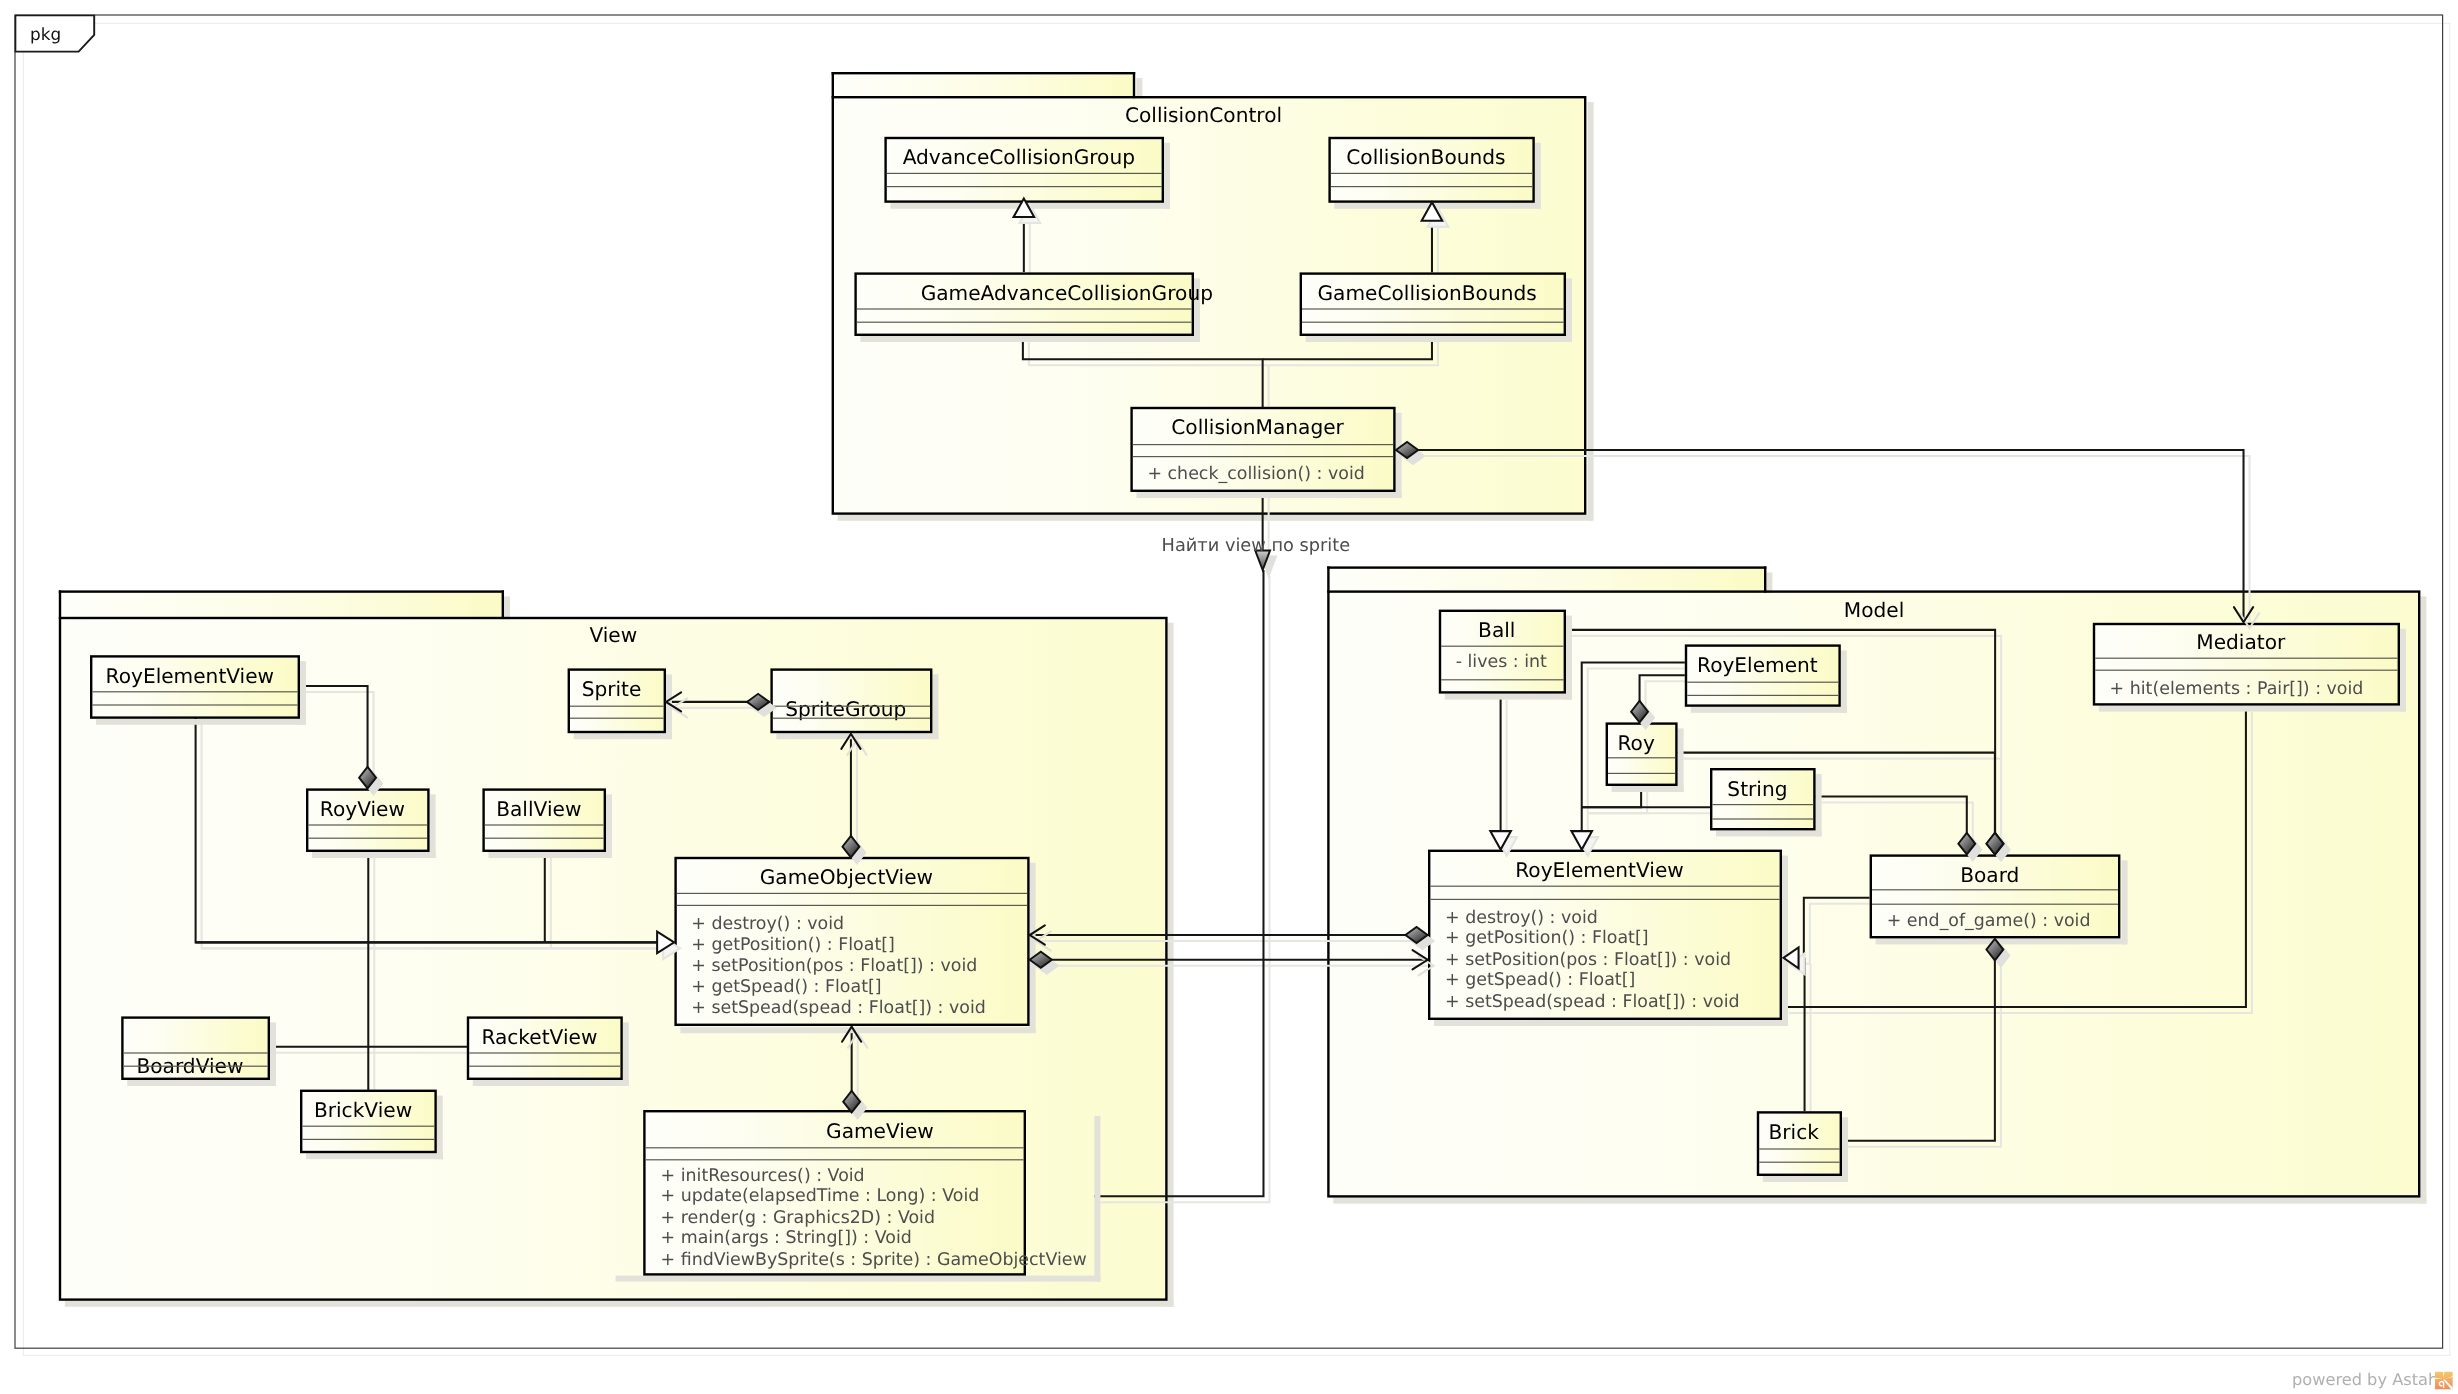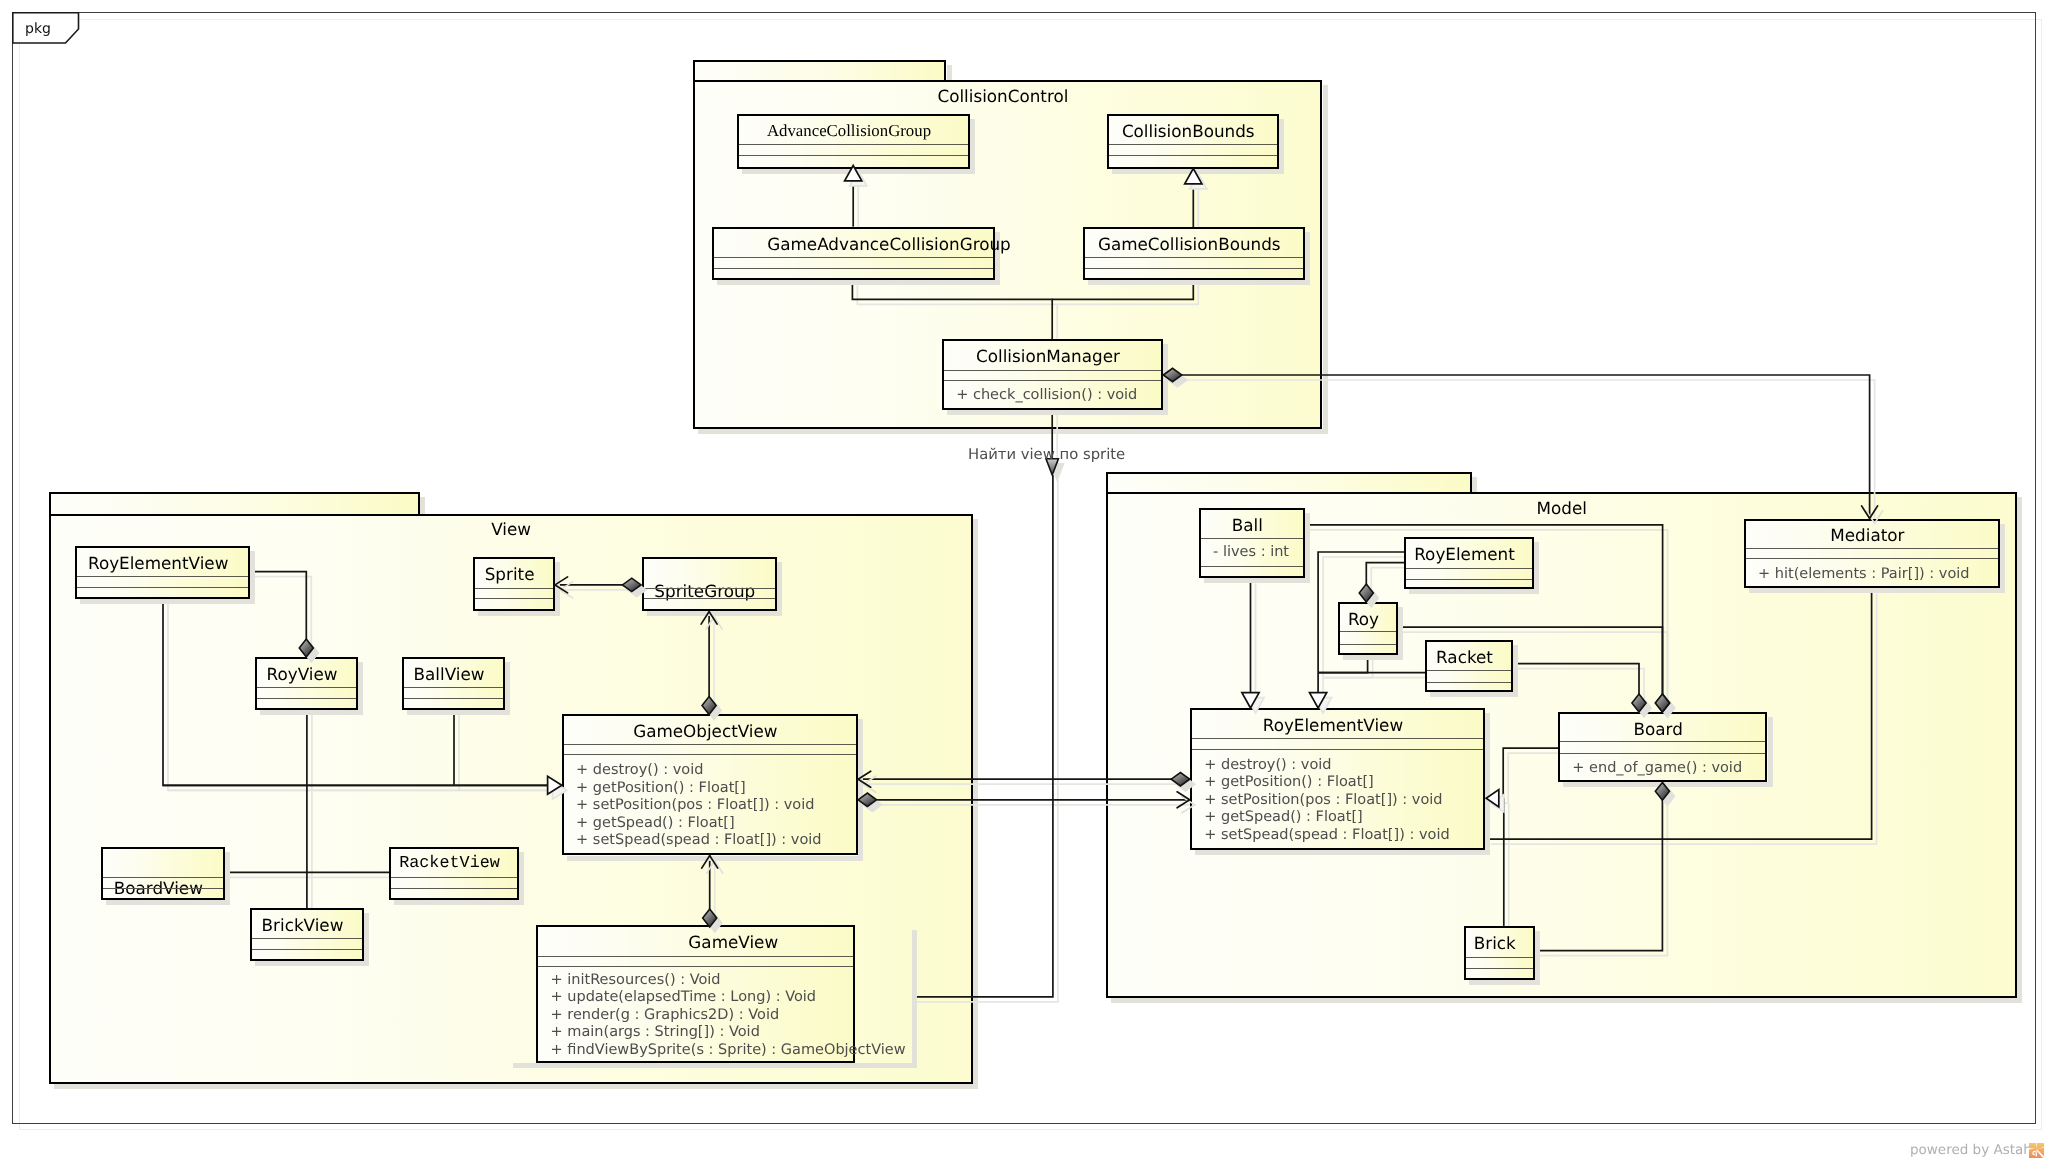--- a/index.html
+++ b/index.html
@@ -259,21 +259,21 @@
         <path d="M1871.60 588.40 L1871.60 839.20 L1485.90 839.20" fill="none" stroke="#161616" stroke-width="1.7"></path>
       </g>
   <g>
         <path d="M1398.00 627.20 L1662.40 627.20 L1662.40 712.00" fill="none" stroke="#161616" stroke-width="1.7"></path>
       </g>
 </svg>
   <div class="cls-wrap">
     <div class="cls-shadow" style="left:742px;top:168.5px;width:233px;height:5px;"></div>
     <div class="cls-shadow" style="left:970px;top:119px;width:5px;height:54.5px;"></div>
     <div class="cls" style="left:737px;top:114px;width:233px;height:54.5px;">
-      <div class="nm" style="top:4.8px;width:220px;font-family:Liberation Serif, serif;">AdvanceCollisionGroup</div>
+      <div class="nm" style="top:4.8px;width:220px;">AdvanceCollisionGroup</div>
       <div class="sep" style="top:28.0px;"></div>
       <div class="sep" style="top:39.0px;"></div>
     </div>
   </div>
   <div class="cls-wrap">
     <div class="cls-shadow" style="left:1112px;top:168.5px;width:171.5px;height:5px;"></div>
     <div class="cls-shadow" style="left:1278.5px;top:119px;width:5px;height:54.5px;"></div>
     <div class="cls" style="left:1107px;top:114px;width:171.5px;height:54.5px;">
       <div class="nm" style="top:4.8px;width:158.5px;">CollisionBounds</div>
       <div class="sep" style="top:28.0px;"></div>
@@ -373,21 +373,21 @@
     <div class="cls" style="left:101px;top:847px;width:123.6px;height:53px;">
       <div class="nm" style="top:4.8px;width:110.6px;margin-top:24px;">BoardView</div>
       <div class="sep" style="top:28px;"></div>
       <div class="sep" style="top:39px;"></div>
     </div>
   </div>
   <div class="cls-wrap">
     <div class="cls-shadow" style="left:394px;top:900px;width:130px;height:5px;"></div>
     <div class="cls-shadow" style="left:519px;top:852px;width:5px;height:53px;"></div>
     <div class="cls" style="left:389px;top:847px;width:130px;height:53px;">
-      <div class="nm" style="top:4.8px;width:117px;font-family:Liberation Mono, monospace;">RacketView</div>
+      <div class="nm" style="top:4.8px;width:117px;">RacketView</div>
       <div class="sep" style="top:28px;"></div>
       <div class="sep" style="top:39px;"></div>
     </div>
   </div>
   <div class="cls-wrap">
     <div class="cls-shadow" style="left:255px;top:961px;width:114px;height:5px;"></div>
     <div class="cls-shadow" style="left:364px;top:913px;width:5px;height:53px;"></div>
     <div class="cls" style="left:250px;top:908px;width:114px;height:53px;">
       <div class="nm" style="top:4.8px;width:101px;">BrickView</div>
       <div class="sep" style="top:28px;"></div>
@@ -433,21 +433,21 @@
     <div class="cls" style="left:1338px;top:602px;width:60px;height:53px;">
       <div class="nm" style="top:4.8px;width:47px;">Roy</div>
       <div class="sep" style="top:27px;"></div>
       <div class="sep" style="top:40px;"></div>
     </div>
   </div>
   <div class="cls-wrap">
     <div class="cls-shadow" style="left:1430px;top:692px;width:88px;height:5px;"></div>
     <div class="cls-shadow" style="left:1513px;top:645px;width:5px;height:52px;"></div>
     <div class="cls" style="left:1425px;top:640px;width:88px;height:52px;">
-      <div class="nm" style="top:4.8px;width:75px;">Racket</div>
+      <div class="nm" style="top:4.8px;width:75px;">String</div>
       <div class="sep" style="top:28px;"></div>
       <div class="sep" style="top:40px;"></div>
     </div>
   </div>
   <div class="cls-wrap">
     <div class="cls-shadow" style="left:1748.5px;top:588.4px;width:256.7px;height:5px;"></div>
     <div class="cls-shadow" style="left:2000.2px;top:523.5px;width:5px;height:69.9px;"></div>
     <div class="cls" style="left:1743.5px;top:518.5px;width:256.7px;height:69.9px;">
       <div class="nm" style="top:4.8px;width:243.7px;">Mediator</div>
       <div class="sep" style="top:27.80000000000001px;"></div>

